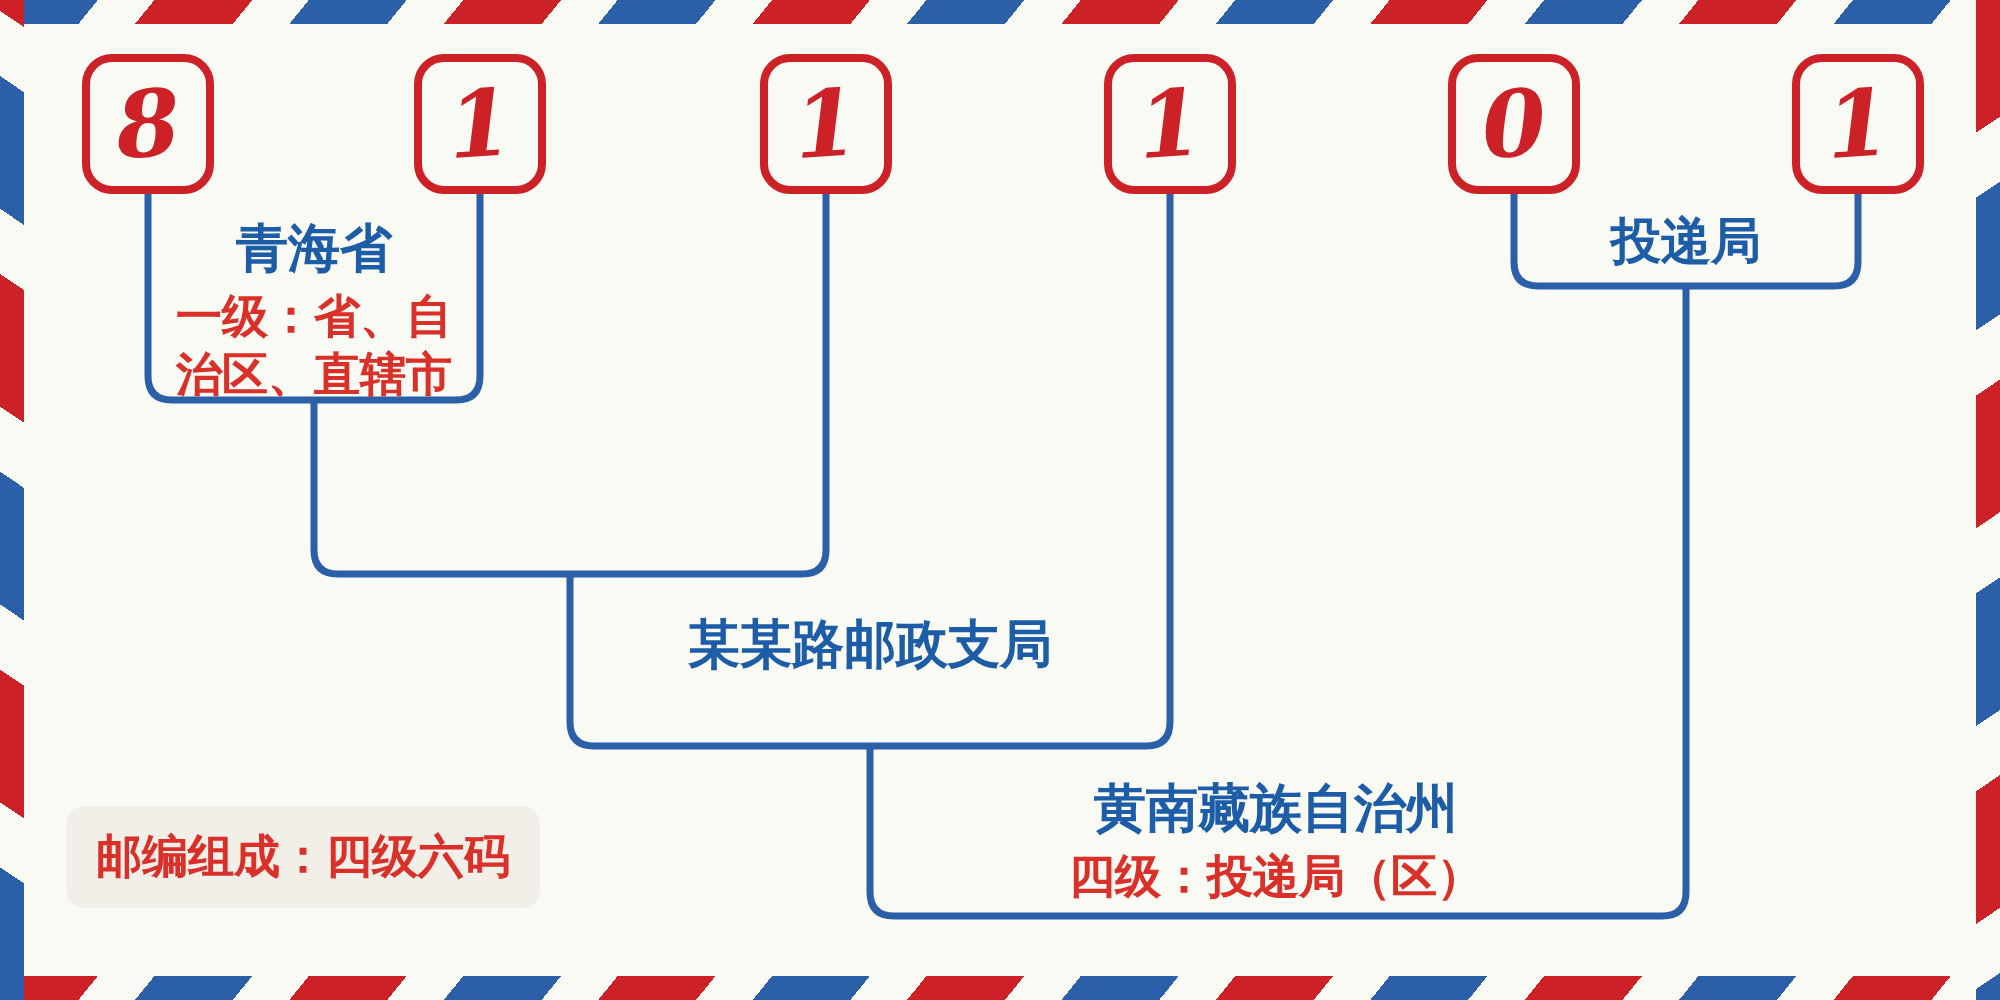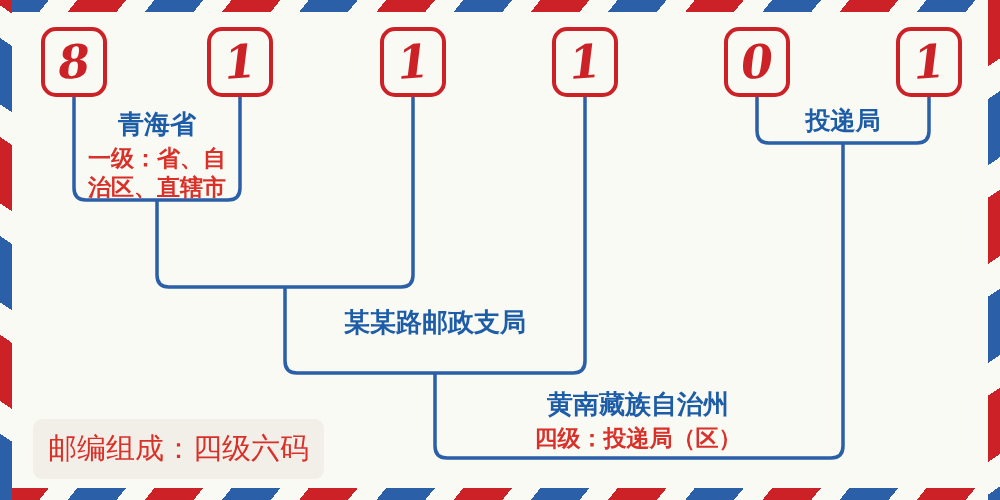--- a/index.html
+++ b/index.html
@@ -80,26 +80,26 @@
     margin-top:4px;
   }
   .lvl .desc.wrap{width:150px;margin-left:auto;margin-right:auto;white-space:normal;}
   .lvl .desc.nowrap{white-space:nowrap;}
   .delivery-label{
     position:absolute;z-index:3;transform:translateX(-50%);
     color:var(--text_blue);font-weight:bold;font-size:25px;white-space:nowrap;
   }
   
   .badge{
-    position:absolute;left:33px;top:419px;z-index:3;
+    position:absolute;left:33px;top:403px;z-index:3;
     background:var(--badge_bg);
     border-radius:9px;
     padding:10px 15px;
     color:var(--text_red);
-    font-weight:normal;font-size:29px;white-space:nowrap;
+    font-weight:bold;font-size:23px;white-space:nowrap;
   }
 </style>
 </head>
 <body>
 
 <div id="stage">
 
   <div class="band band-top"></div>
   <div class="band band-bottom"></div>
   <div class="band band-left"></div>

